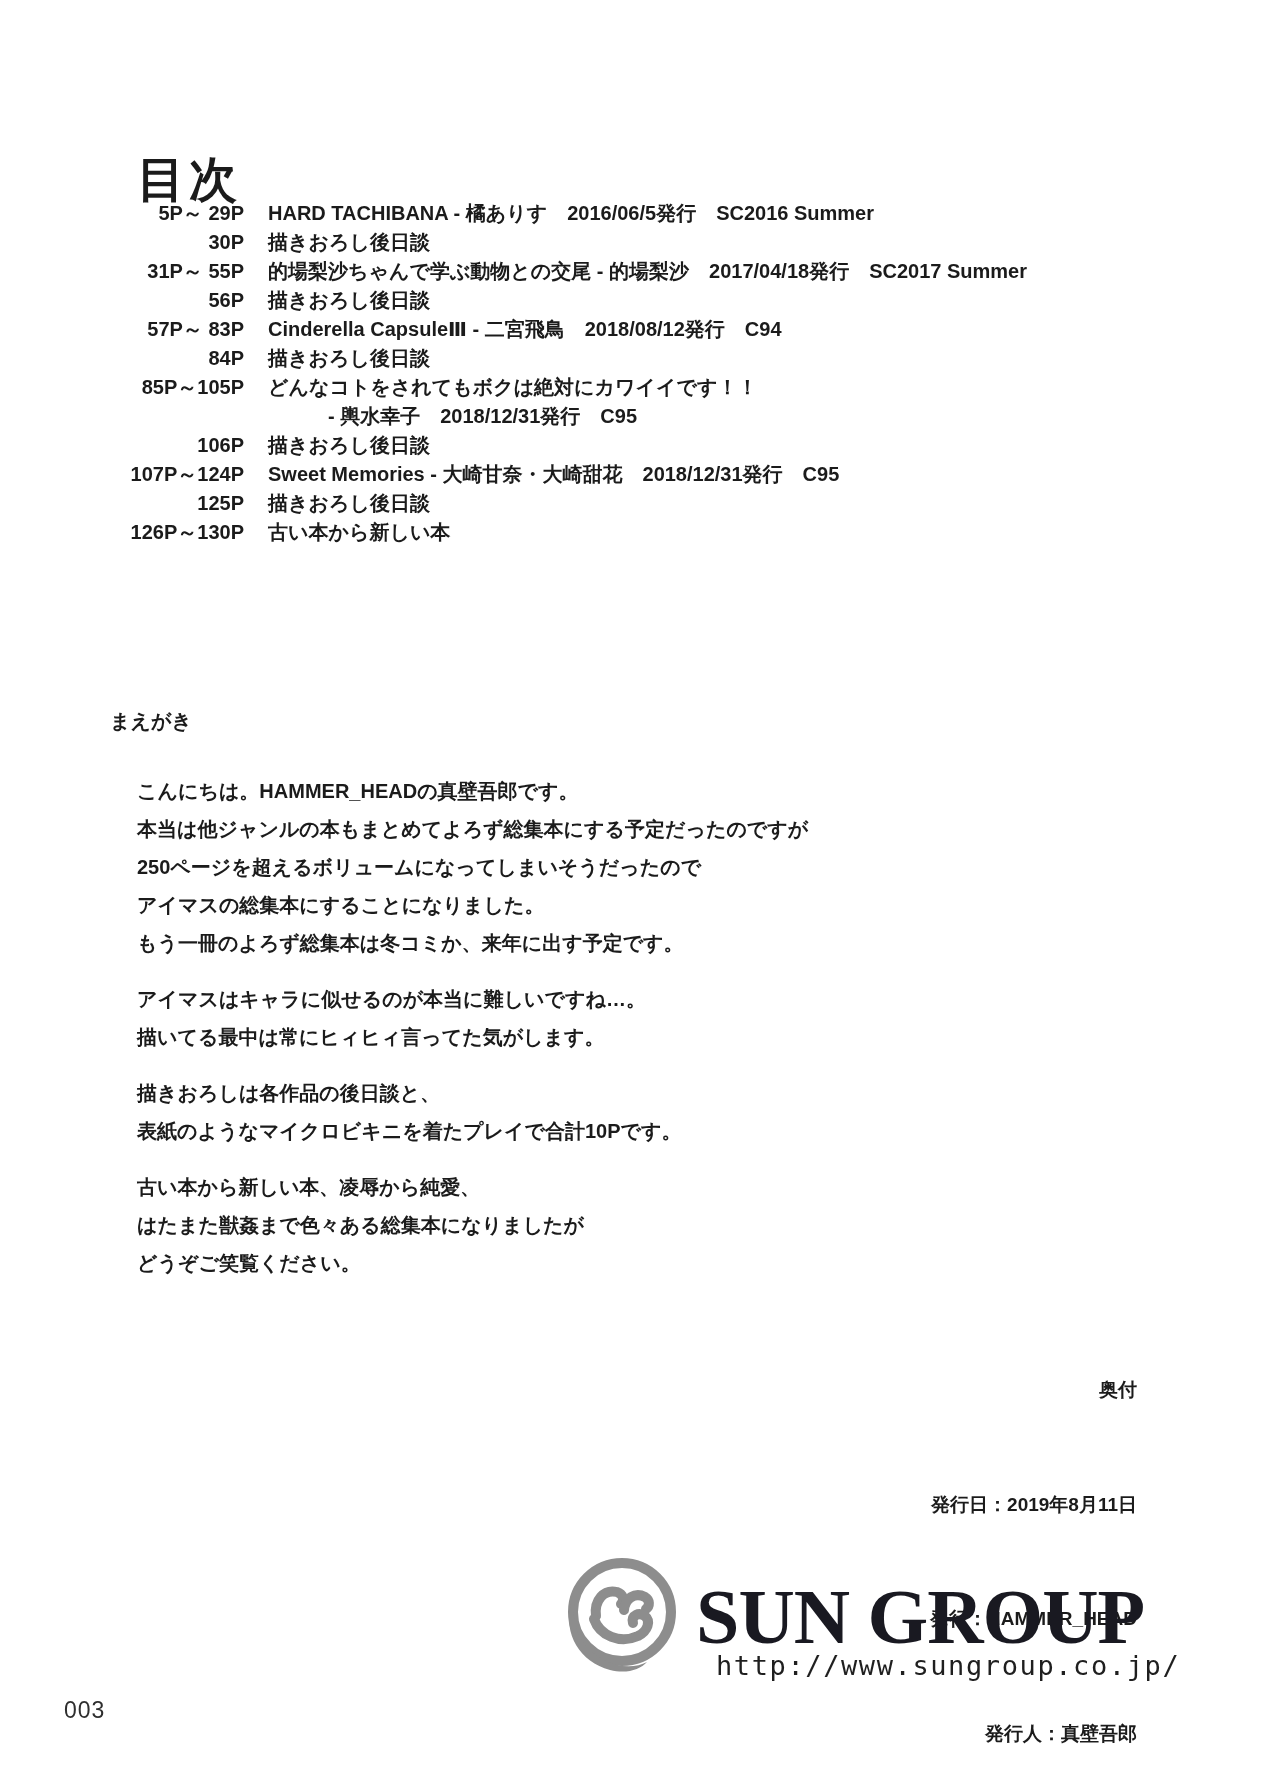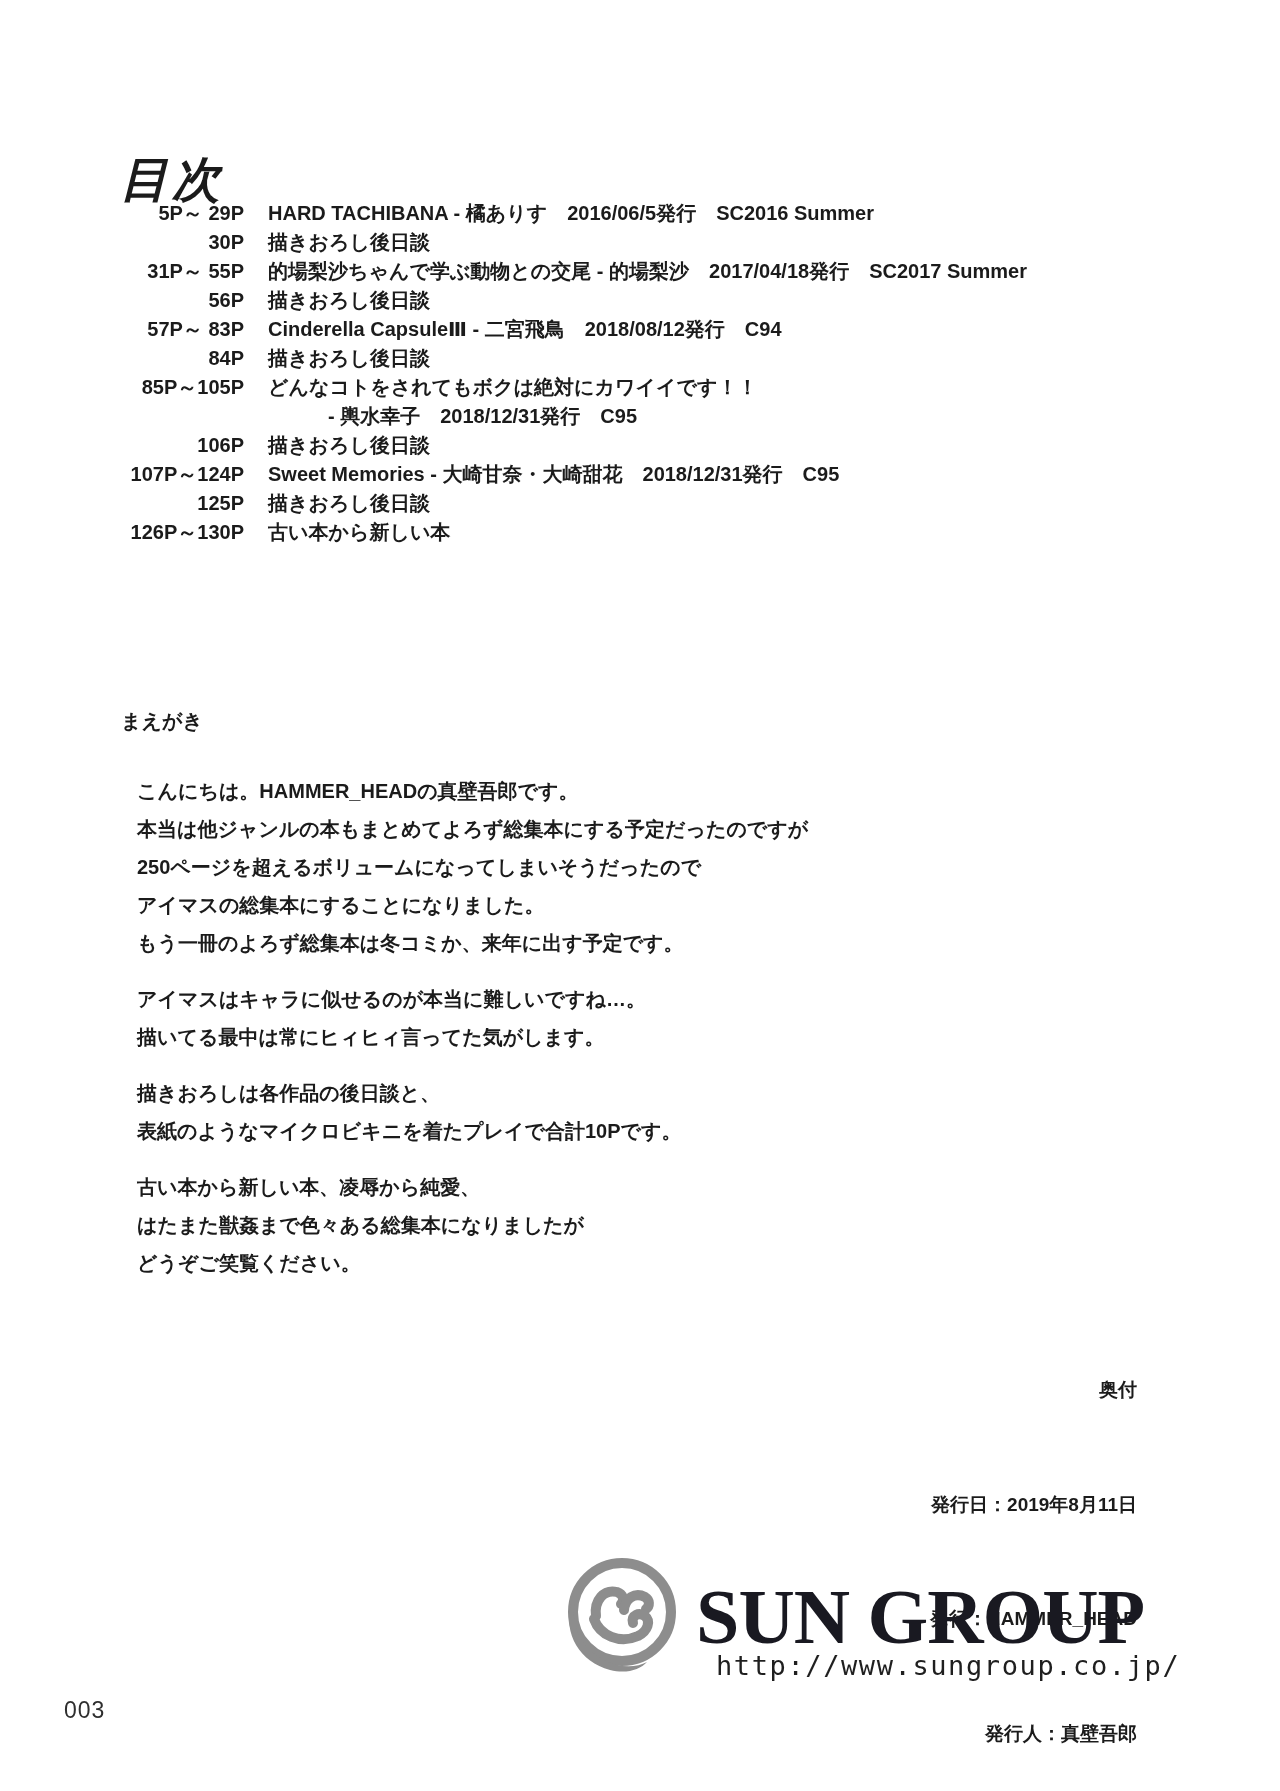--- a/index.html
+++ b/index.html
@@ -10,41 +10,41 @@
   html,body{margin:0;padding:0;}
   body{
     width:1280px;height:1791px;
     background:#ffffff;
     font-family:"Liberation Sans","DejaVu Sans",sans-serif;
     color:var(--text);
     position:relative;
     overflow:hidden;
   }
   .page-title{
-    position:absolute;left:120px;top:116px;
-    font-size:48px;font-weight:700;letter-spacing:4px;font-style:italic;
+    position:absolute;left:137px;top:116px;
+    font-size:48px;font-weight:700;letter-spacing:4px;
   }
   
   .toc{
     position:absolute;left:0;top:199px;width:1160px;
   }
   .toc-row{
     display:flex;align-items:center;height:29px;
     font-size:20px;font-weight:600;white-space:pre;
   }
   .toc-pages{
     width:232px;text-align:right;flex:0 0 232px;white-space:pre;margin-left:12px;
   }
   .toc-title{
     padding-left:24px;white-space:pre;
   }
   .toc-title.indent{padding-left:84px;}
   
   .foreword-heading{
-    position:absolute;left:121px;top:708px;
+    position:absolute;left:110px;top:708px;
     font-size:20px;font-weight:600;
   }
   .foreword{
     position:absolute;left:121px;top:772px;width:720px;
     font-size:20px;font-weight:600;line-height:38px;
   }
   .foreword .paragraph{
     margin:0 0 18px 16px;white-space:pre-line;
   }
   

